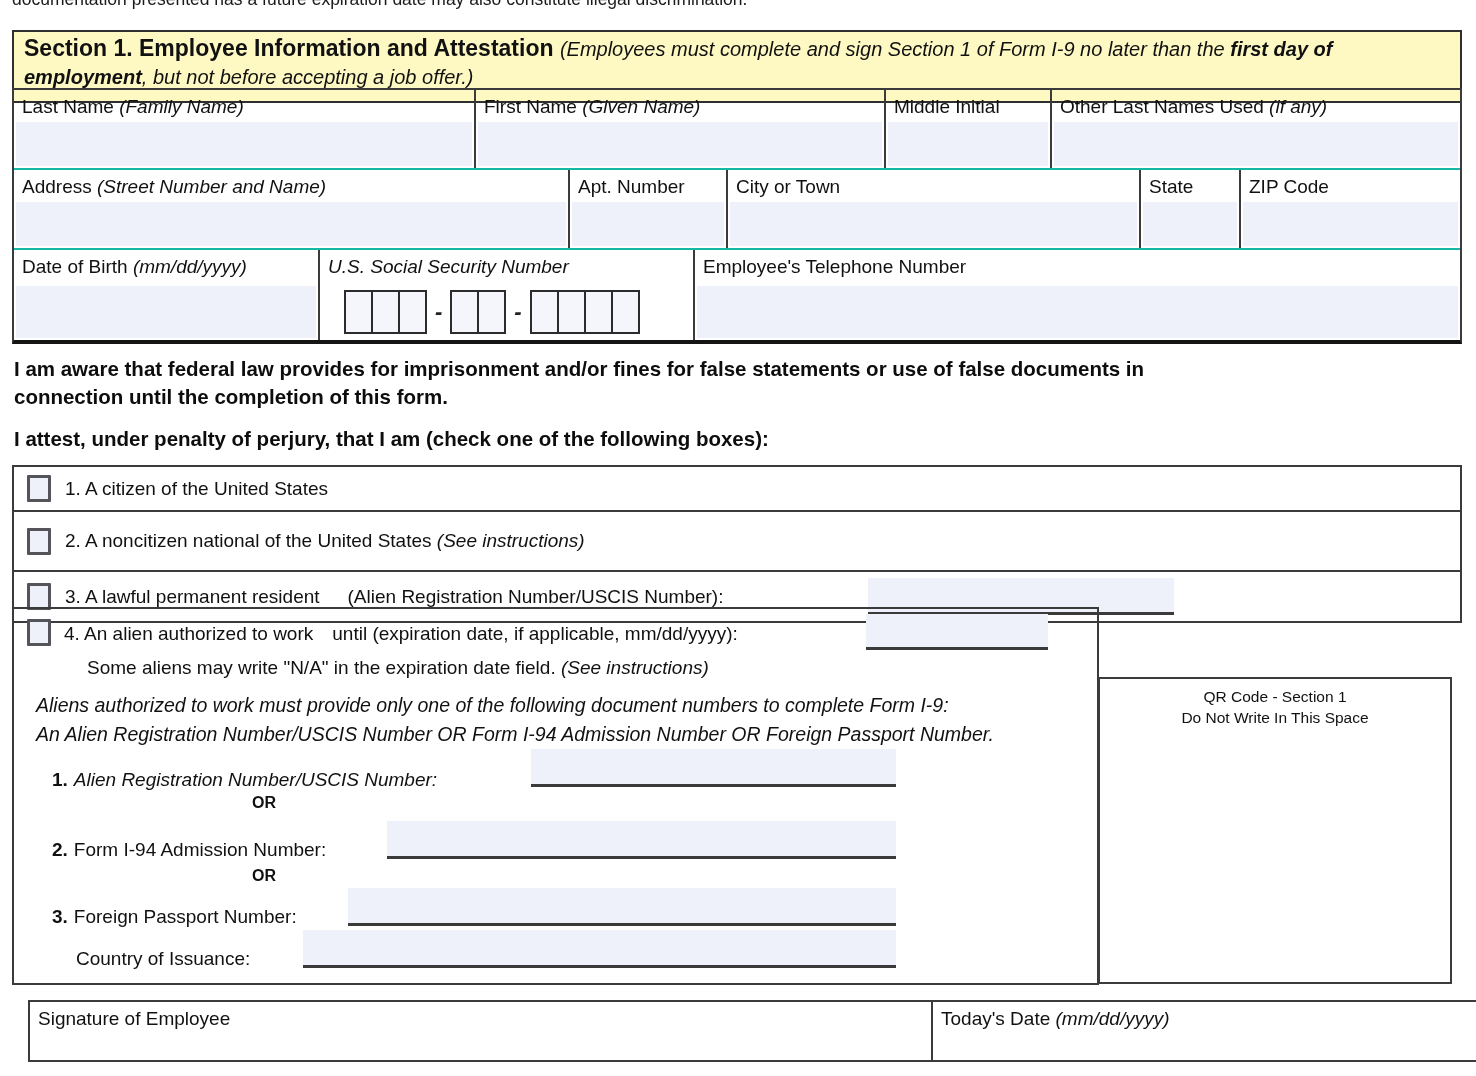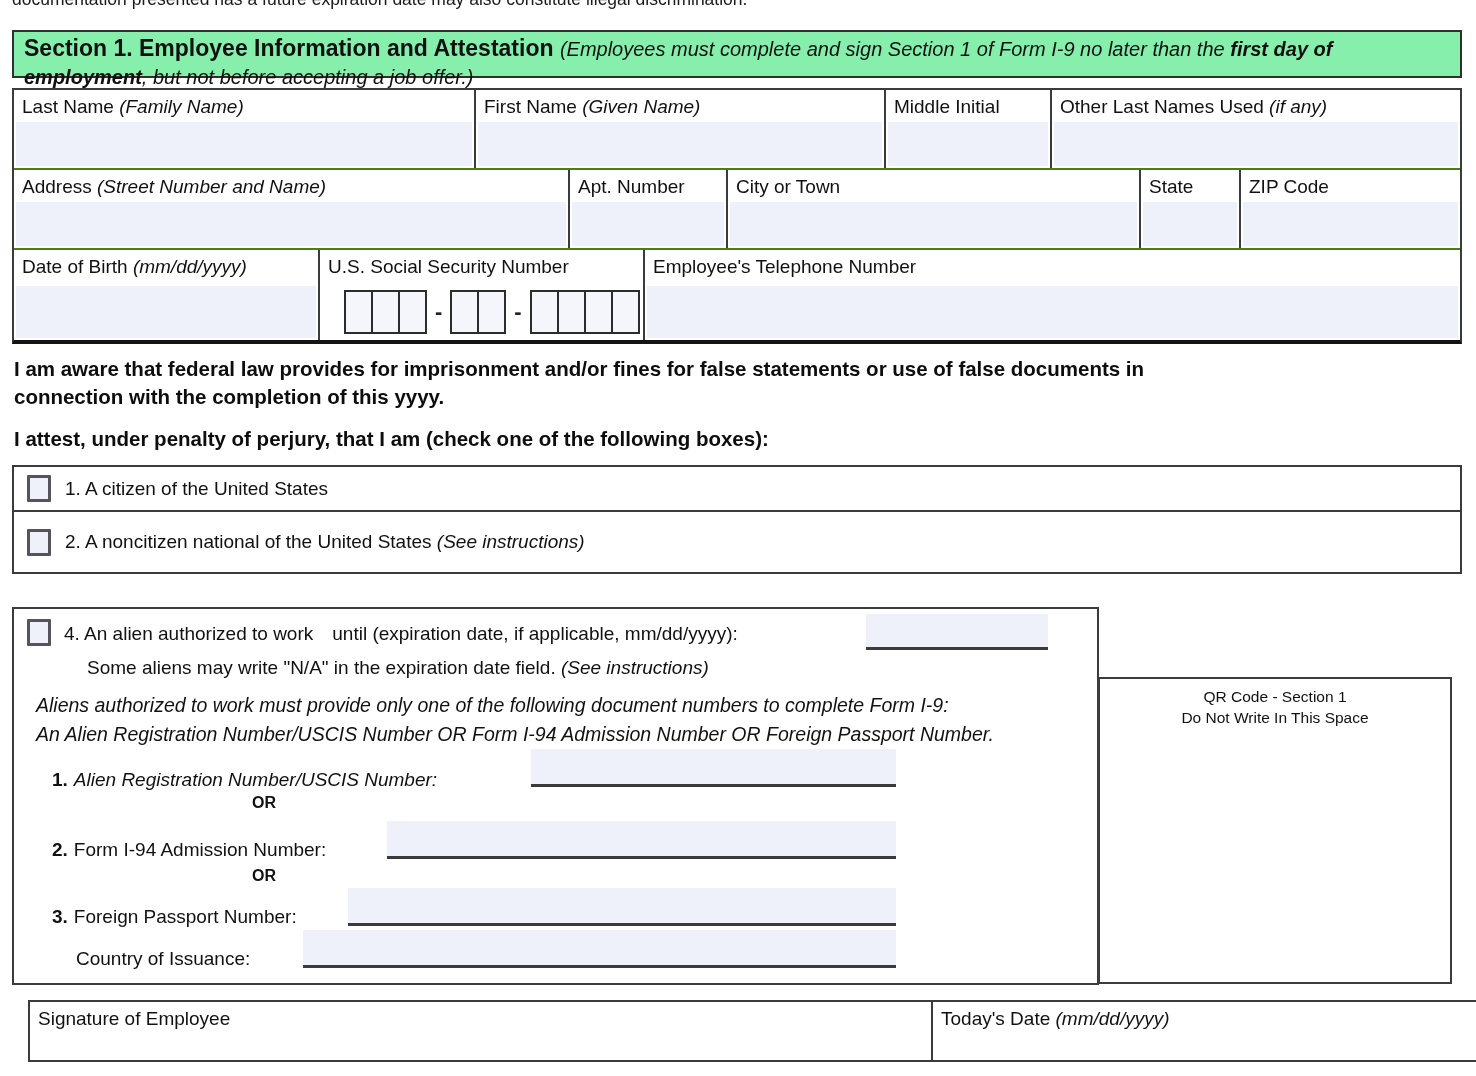--- a/index.html
+++ b/index.html
@@ -7,31 +7,31 @@
   #canvas {
     position:relative; width:1476px; height:1076px; background:#ffffff;
     font-family:"Liberation Sans", sans-serif; color:#111; overflow:hidden;
   }
   
   .top-clip { position:absolute; top:0; left:12px; width:1440px; height:10px; overflow:hidden; }
   .top-clip > div { position:relative; top:-11px; font-size:17.5px; color:#1a1a1a; }
 
   
   .sec-header {
-    position:absolute; left:12px; top:30px; width:1450px; height:48px;
-    background:#86efac; border:2px solid #2f2f2f; padding:2px 10px 16px 10px;
+    position:absolute; left:12px; top:30px; width:1450px; height:73px;
+    background:#fef9c3; border:2px solid #2f2f2f; padding:2px 10px 16px 10px;
     font-size:20px; line-height:28px;
   }
   .sec-header .ttl { font-size:23px; font-weight:bold; font-style:normal; }
   .sec-header .it { font-style:italic; }
   .sec-header .bi { font-style:italic; font-weight:bold; }
 
   
   .ftable { position:absolute; left:12px; border:2px solid #3b3b3b; border-bottom:4px solid #141414; }
-  .frow { display:flex; border-bottom:2px solid #4d7c0f; }
+  .frow { display:flex; border-bottom:2px solid #14b8a6; }
   .frow:last-child { border-bottom:none; }
   .cell { position:relative; border-right:2px solid #3b3b3b; }
   .cell:last-child { border-right:none; }
   .lbl { padding:6px 4px 0 8px; font-size:19px; white-space:nowrap; }
   .hint { font-style:italic; }
   .fill { position:absolute; left:2px; right:2px; bottom:2px; top:32px; background:#eef1fa; }
 
   
   .ssn-row { position:absolute; left:24px; top:40px; display:flex; align-items:center; }
   .ssn-box { width:29px; height:44px; background:#f4f6fc; border:2px solid #2c2c2c; margin-right:-2px; }
@@ -121,21 +121,21 @@
         <div class="lbl"><span>ZIP Code</span></div>
         <div class="fill"></div>
       </div>
     </div>
 
     <div class="frow" style="height:90px;">
       <div class="cell" style="width:306px;">
         <div class="lbl"><span>Date of Birth </span><span class="hint">(mm/dd/yyyy)</span></div>
         <div class="fill" style="top:36px;"></div>
       </div>
-      <div class="cell" style="width:325px;">
+      <div class="cell" style="width:375px;font-style:italic;">
         <div class="lbl"><span>U.S. Social Security Number</span></div>
         <div class="ssn-row">
           <div class="ssn-box"></div>
             <div class="ssn-box"></div>
             <div class="ssn-box"></div>
           <span class="ssn-dash">-</span>
           <div class="ssn-box"></div>
             <div class="ssn-box"></div>
           <span class="ssn-dash">-</span>
           <div class="ssn-box"></div>
@@ -146,34 +146,39 @@
       </div>
       <div class="cell" style="flex:1;">
         <div class="lbl"><span>Employee's Telephone Number</span></div>
         <div class="fill" style="top:36px;"></div>
       </div>
     </div>
   </div>
 
   <div class="para-bold" style="top:355px;">
     <div>I am aware that federal law provides for imprisonment and/or fines for false statements or use of false documents in</div>
-    <div>connection with the completion of this yyyy.</div>
+    <div>connection until the completion of this form.</div>
   </div>
   <div class="para-bold" style="top:425px;">
     <div>I attest, under penalty of perjury, that I am (check one of the following boxes):</div>
   </div>
 
   <div class="opt-table">
     <div class="opt-row" style="height:45px;">
       <div class="chk"></div>
       <div class="opt-text"><span>1. A citizen of the United States</span></div>
     </div>
     <div class="opt-row" style="height:60px;">
       <div class="chk"></div>
       <div class="opt-text"><span>2. A noncitizen national of the United States </span><span class="hint">(See instructions)</span></div>
+    </div>
+    <div class="opt-row" style="height:49px;">
+      <div class="chk"></div>
+      <div class="opt-text"><span>3. A lawful permanent resident</span><span style="margin-left:28px;">(Alien Registration Number/USCIS Number):</span></div>
+      <div class="ufield" style="left:854px; top:6px; width:306px; height:37px;"></div>
     </div>
   </div>
 
   <div class="box4">
     <div class="chk"></div>
     <div class="abs t19" style="left:50px; top:14px;"><span>4. An alien authorized to work</span><span style="margin-left:19px;">until (expiration date, if applicable, mm/dd/yyyy):</span></div>
     <div class="ufield" style="left:852px; top:5px; width:182px; height:36px;"></div>
     <div class="abs t19" style="left:73px; top:48px;"><span>Some aliens may write "N/A" in the expiration date field. </span><span class="hint">(See instructions)</span></div>
 
     <div class="abs t195i" style="left:22px; top:82px; line-height:29px;">

